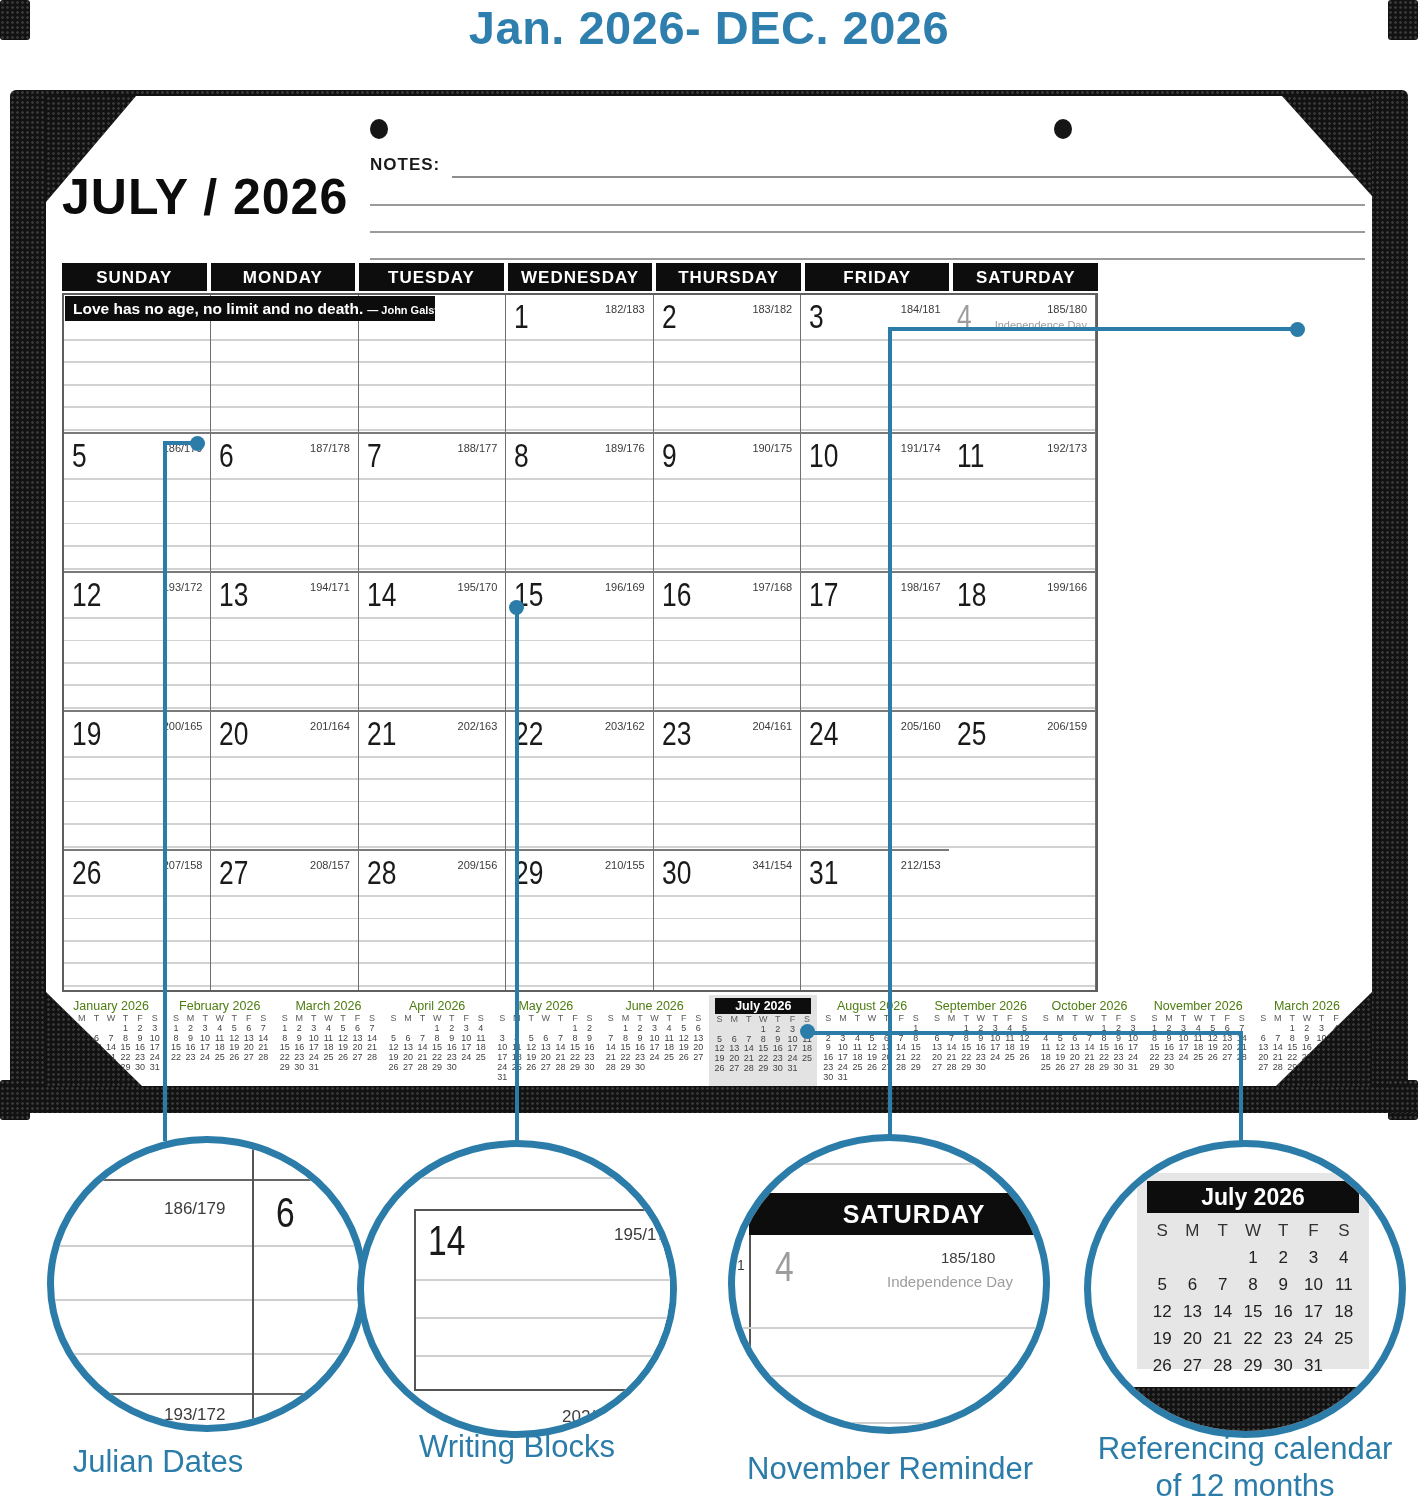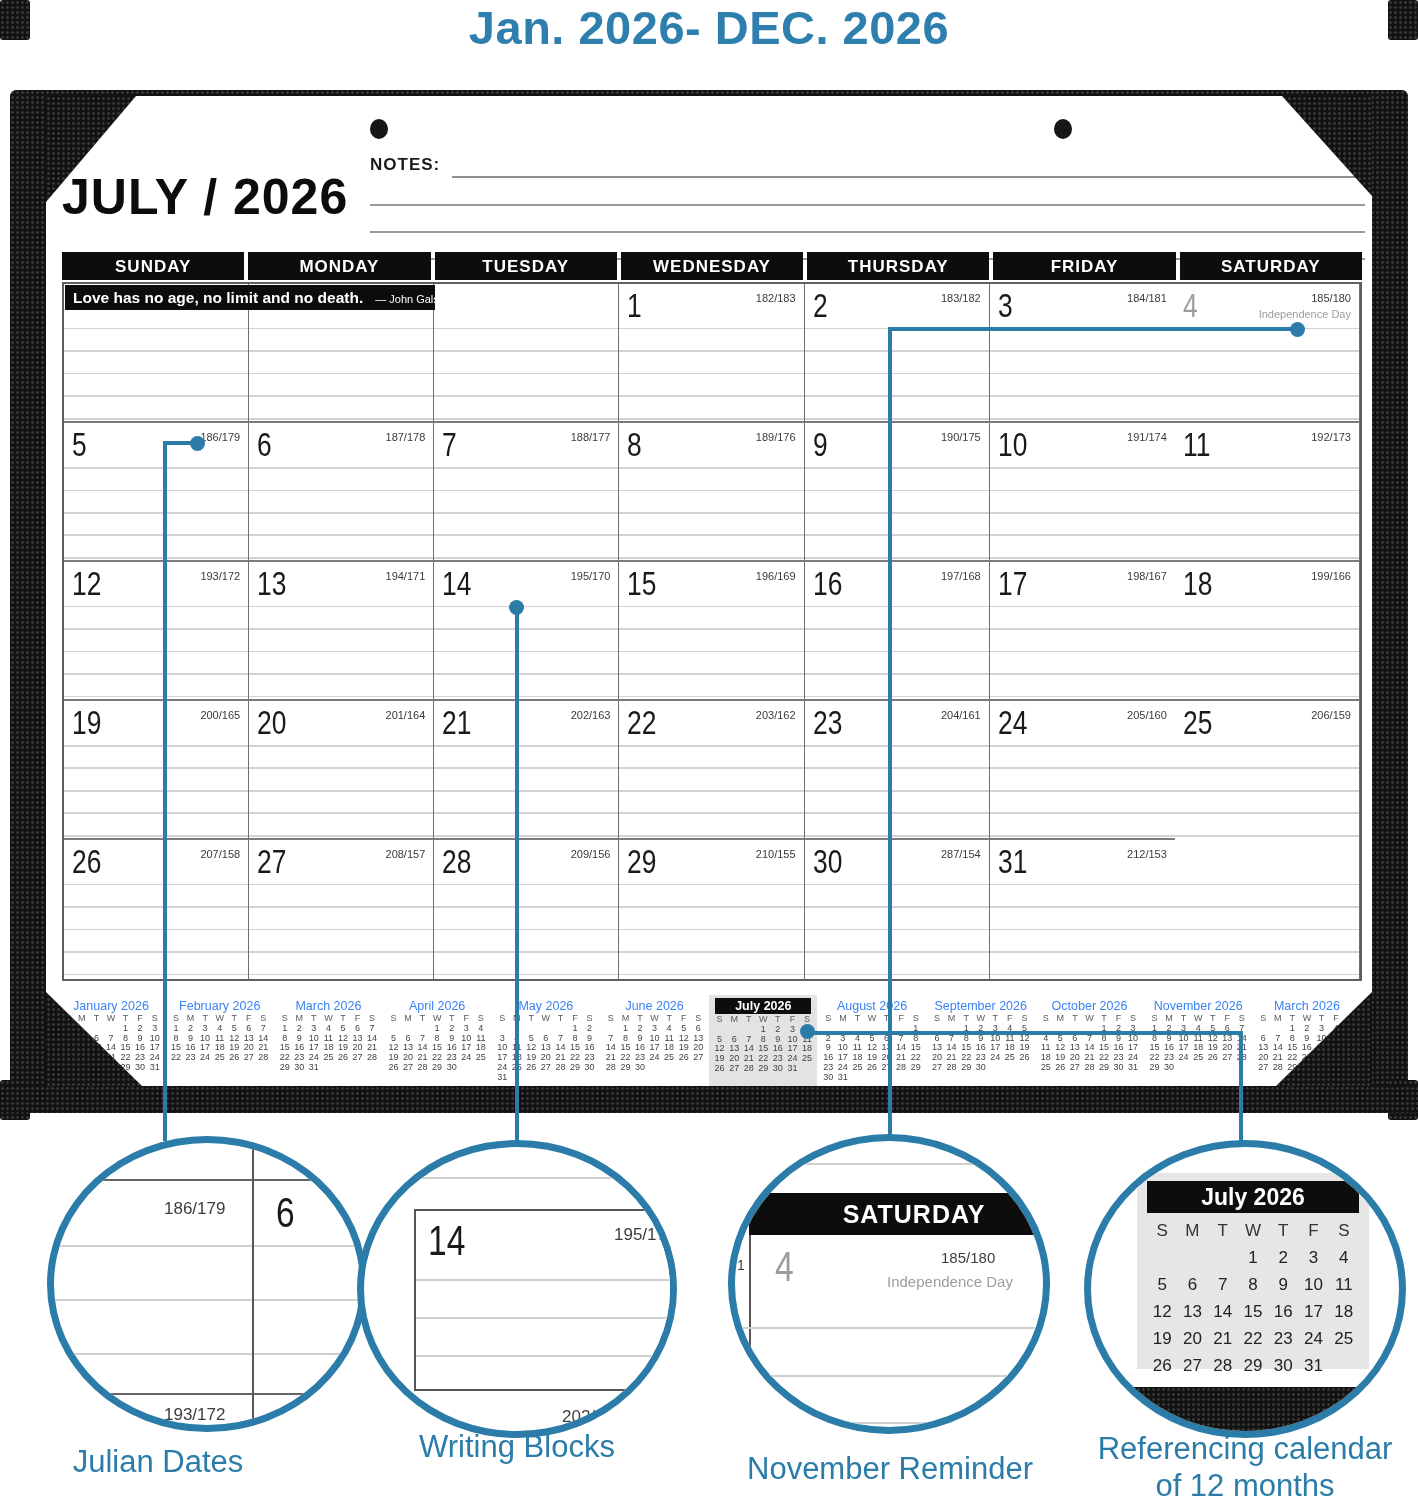--- a/index.html
+++ b/index.html
@@ -32,47 +32,47 @@
                letter-spacing:1px;z-index:2;}
   .nline{height:2px;background:#8d8d8d;z-index:2;}
   .nl0{left:452px;top:176px;width:913px;}
   .nl1{left:370px;top:204px;width:995px;height:1.5px;background:#9a9a9a;}
   .nl2{left:370px;top:231px;width:995px;height:1.5px;background:#9a9a9a;}
   .nl3{left:370px;top:258px;width:995px;height:1.5px;background:#9a9a9a;}
   
   .month-title{left:62px;top:168px;font-size:50px;font-weight:700;color:#0c0c0c;
                letter-spacing:1px;z-index:2;}
   
-  .grid-wrap{left:62px;top:252px;width:1300px;z-index:2;}
+  .grid-wrap{left:62px;top:263px;width:1036px;z-index:2;}
   .grid-head{display:flex;gap:4px;}
   .hcell{flex:1;background:#0d0d0d;color:#fff;font-size:17px;font-weight:700;
          text-align:center;height:28px;line-height:29px;letter-spacing:1px;}
   .grid-body{position:relative;margin-top:2px;display:grid;
              grid-template-columns:repeat(7,1fr);grid-auto-rows:139px;
              border:2px solid #5f5f5f;background:#fff;}
   .cell{position:relative;border-right:1px solid #6f6f6f;border-bottom:2px solid #7a7a7a;}
   .cell:nth-child(7n){border-right:none;}
   .cell:nth-child(n+29){border-bottom:none;}
   .cell::after{content:"";position:absolute;left:0;right:0;top:44px;bottom:0;
                background:repeating-linear-gradient(to bottom,#d2d2d2 0 1.5px,rgba(0,0,0,0) 1.5px 22.5px);}
   .daynum{position:absolute;left:8px;top:3px;font-size:33px;color:#1a1a1a;
           display:inline-block;transform:scaleX(.8);transform-origin:left top;z-index:2;}
   .daynum.muted{color:#9d9d9d;}
   .julian{position:absolute;right:8px;top:8px;font-size:11px;color:#3a3a3a;z-index:2;}
   .holiday{position:absolute;right:8px;top:24px;font-size:11px;color:#9d9d9d;z-index:2;}
   .quote-banner{position:absolute;left:1px;top:1px;width:370px;height:25px;background:#0c0c0c;
                 color:#fff;z-index:3;line-height:25px;padding-left:8px;box-sizing:border-box;
                 white-space:nowrap;}
   .quote-text{font-size:15.5px;font-weight:700;}
-  .quote-author{font-size:11px;font-weight:400;margin-left:12px;}
+  .quote-author{font-size:11px;font-weight:700;margin-left:4px;}
   
   .mini-strip{left:46px;top:998px;width:1326px;height:88px;z-index:2;display:flex;
               justify-content:space-between;padding:0 14px;box-sizing:border-box;}
   .mini{width:102px;position:relative;}
-  .mini-title{font-size:12.5px;color:#3b82f6;text-align:center;height:16px;line-height:16px;}
+  .mini-title{font-size:12.5px;color:#4d7c0f;text-align:center;height:16px;line-height:16px;}
   .mini-row{display:flex;}
   .mini-row span{width:14.57px;text-align:center;font-size:9px;line-height:9.8px;color:#434343;}
   .mini-row.dow span{color:#5a5a5a;}
   .mini.hl{background:#e3e3e3;outline:3px solid #e3e3e3;}
   .mini.hl .mini-title{background:#0d0d0d;color:#fff;font-weight:700;margin:0 3px 1px 3px;}
   
   .cline{background:#2b7ca9;z-index:6;}
   .cdot{width:15px;height:15px;border-radius:50%;background:#2b7ca9;z-index:7;}
   .l1h{left:163px;top:441px;width:34px;height:4px;} .l1v{left:163px;top:441px;width:4px;height:700px;}
   .d1{left:190px;top:436px;}
@@ -272,21 +272,21 @@
       <div class="cell">
         <span class="daynum">28</span>
         <span class="julian">209/156</span>
       </div>
       <div class="cell">
         <span class="daynum">29</span>
         <span class="julian">210/155</span>
       </div>
       <div class="cell">
         <span class="daynum">30</span>
-        <span class="julian">287/154</span>
+        <span class="julian">341/154</span>
       </div>
       <div class="cell">
         <span class="daynum">31</span>
         <span class="julian">212/153</span>
       </div>
       <div class="cell"></div>
     </div>
 </div>
 
 <div class="abs mini-strip">

